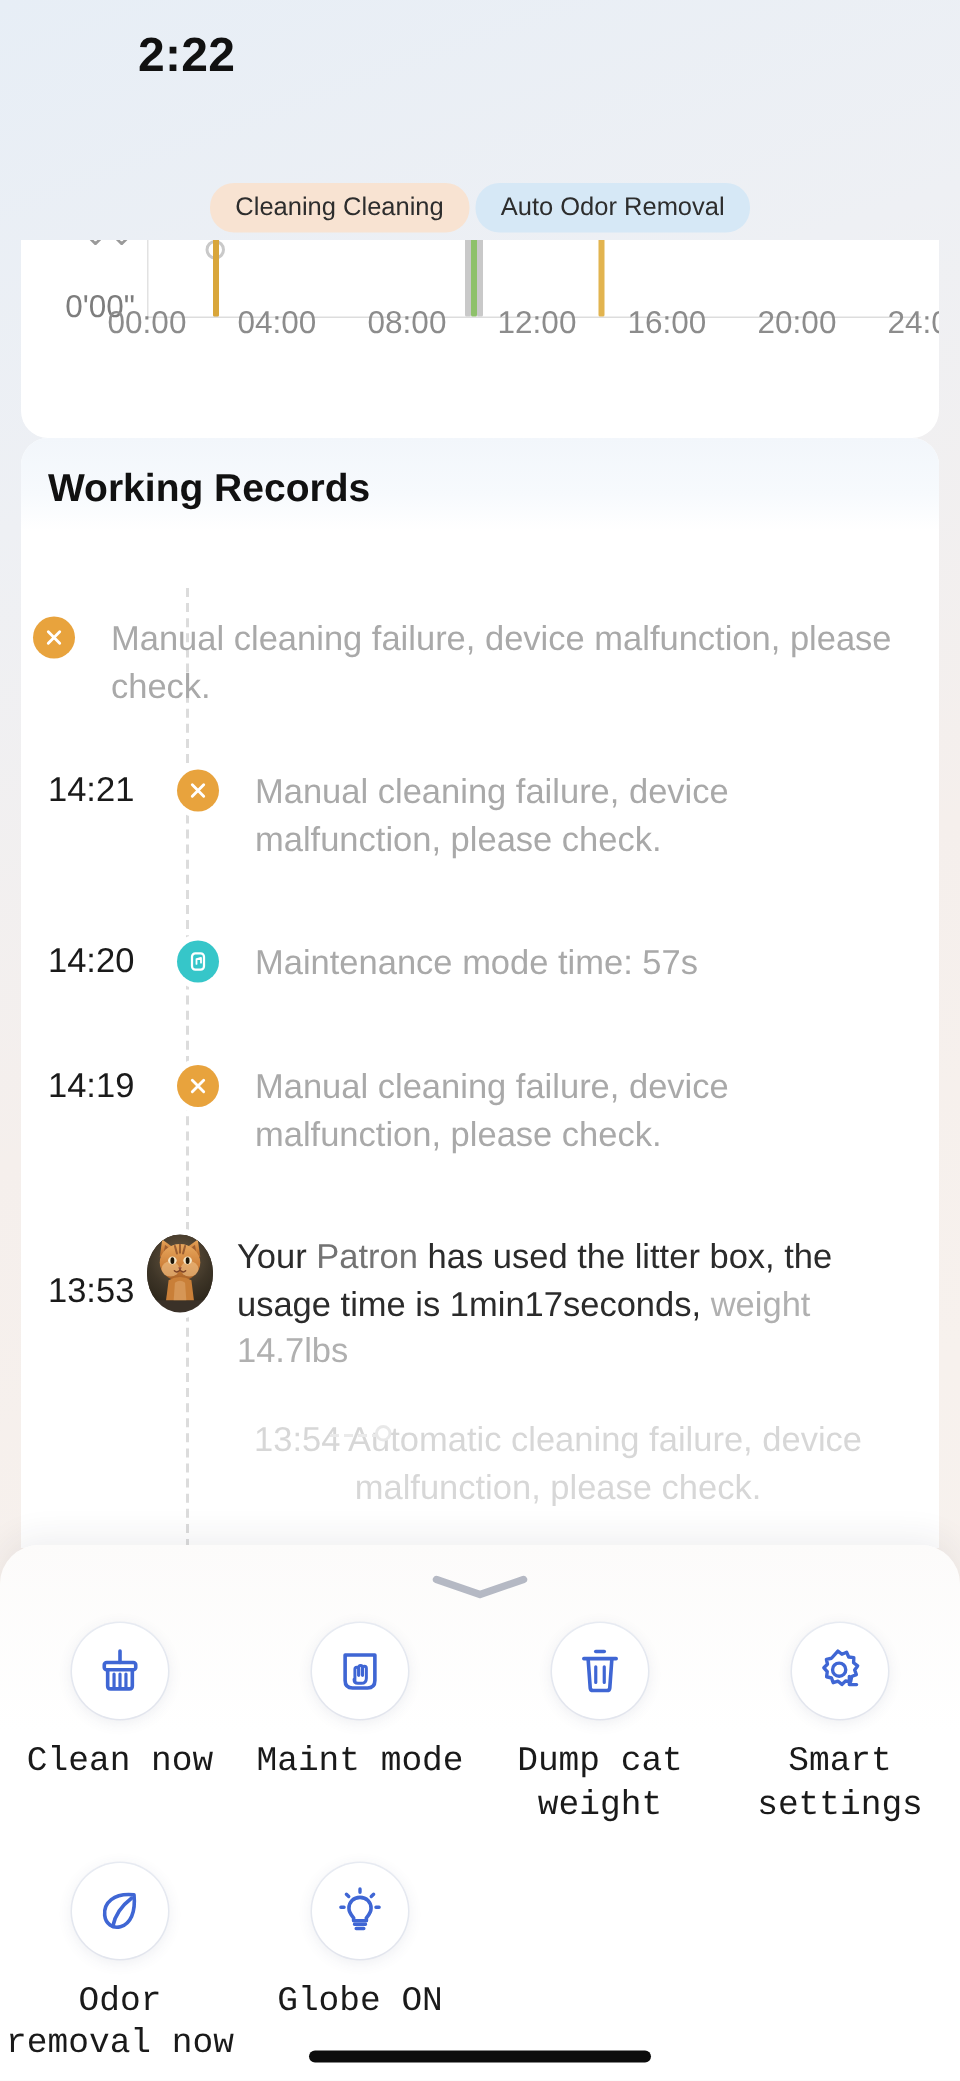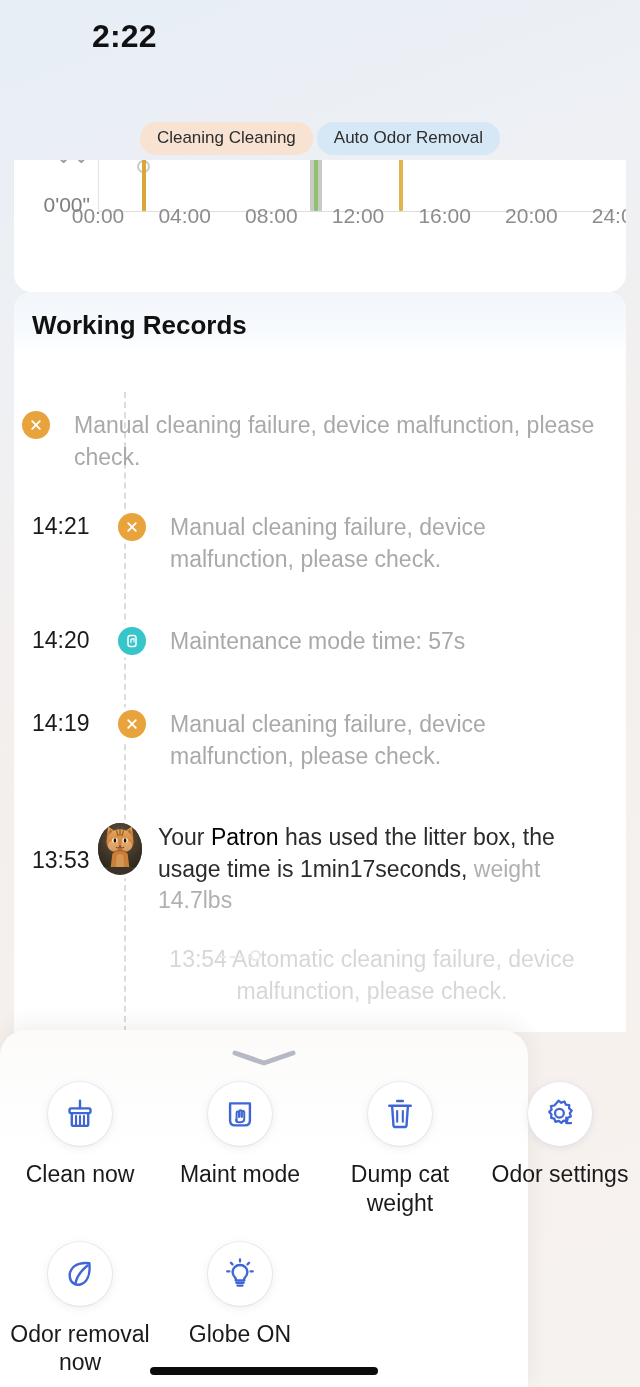--- a/index.html
+++ b/index.html
@@ -176,21 +176,21 @@
     box-shadow: 0 0 0 4px #ffffff;
   }
   .badge.err { background: #e8a33d; }
   .badge.maint { background: #36c6c9; }
   .badge svg { display:block; }
   .rec-text {
     flex: 1; padding-left: 16px; padding-right: 22px;
     font-size: 23px; line-height: 1.38; color: #a9a9a9;
   }
   .rec-text.dark { color: #2b2b2b; }
-  .rec-text .accent { color: #000000; }
+  .rec-text .accent { color: #737373; }
   .rec-text .muted { color: #b0b0b0; }
 
   .avatar {
     width: 52px; height: 52px; border-radius: 50%;
     overflow: hidden; position: relative; z-index: 3;
     box-shadow: 0 0 0 4px #ffffff;
     background: #3a3128;
   }
   .rec-icon.av { width: 44px; justify-content:center; margin-left: -12px; }
   .cat { position:absolute; inset:0; }
@@ -203,24 +203,25 @@
     border-top: 2px dashed #d2d2d2;
   }
   .tl-ring {
     position:absolute; left: 140px; top: 6px;
     width: 11px; height: 11px; border-radius:50%;
     border: 2px solid #cfcfcf; background:#fff;
   }
 
   
   #sheet {
-    position:absolute; left: 0; bottom: 0; width: 528px; height: 357px;
+    position:absolute; left: 0; bottom: 0; width: 640px; height: 357px;
     background: linear-gradient(180deg,#fcfbfa 0%, #ffffff 35%, #ffffff 100%);
     border-radius: 26px 26px 0 0;
     box-shadow: 0 -6px 22px rgba(40,40,60,.07);
+    font-family: Liberation Mono, monospace;
   }
   #sheet-handle {
     position:absolute; top: 18px; left: 50%; transform: translateX(-50%);
     width: 70px; height: 20px;
   }
   #grid {
     position:absolute; top: 52px; left: 0; width: 640px;
     display: grid; grid-template-columns: repeat(4, 160px);
     row-gap: 24px;
   }
@@ -443,21 +444,21 @@
       </div>
 
       <div class="action">
         <div class="circle">
           <svg width="34" height="34" viewBox="0 0 24 24" fill="none">
             <path d="M11 2.6 l1.9 1.5 2.2-.9 1 2.2 2.4.3-.1 2.4 1.9 1.5-1.4 1.9.8 2.2-2.2.9-.5 2.4-2.4-.3-1.7 1.6-1.8-1.5-2.3.7-.8-2.2-2.3-.6.3-2.4-1.6-1.8 1.7-1.7-.5-2.3 2.4-.5z" stroke="#3f66d4" stroke-width="1.6" stroke-linejoin="round"></path>
             <circle cx="11.6" cy="11.4" r="3.1" stroke="#3f66d4" stroke-width="1.6"></circle>
             <path d="M16.4 14.6 V18.4 H19.8" stroke="#3f66d4" stroke-width="1.6" stroke-linecap="round" stroke-linejoin="round"></path>
           </svg>
         </div>
-        <div class="lbl">Odor settings</div>
+        <div class="lbl">Smart settings</div>
       </div>
 
       <div class="action">
         <div class="circle">
           <svg width="34" height="34" viewBox="0 0 24 24" fill="none">
             <path d="M18.6 4.4 C9 3.4 4.2 8.2 4.8 14 C5.2 18 8.6 20.4 12.2 19.4 C17 18.1 19.4 12.6 18.6 4.4 Z" stroke="#3f66d4" stroke-width="1.7" stroke-linejoin="round"></path>
             <path d="M17.4 6 C12.4 9.8 9.6 14.2 8.6 19.2" stroke="#3f66d4" stroke-width="1.7" stroke-linecap="round"></path>
           </svg>
         </div>
         <div class="lbl">Odor removal now</div>

